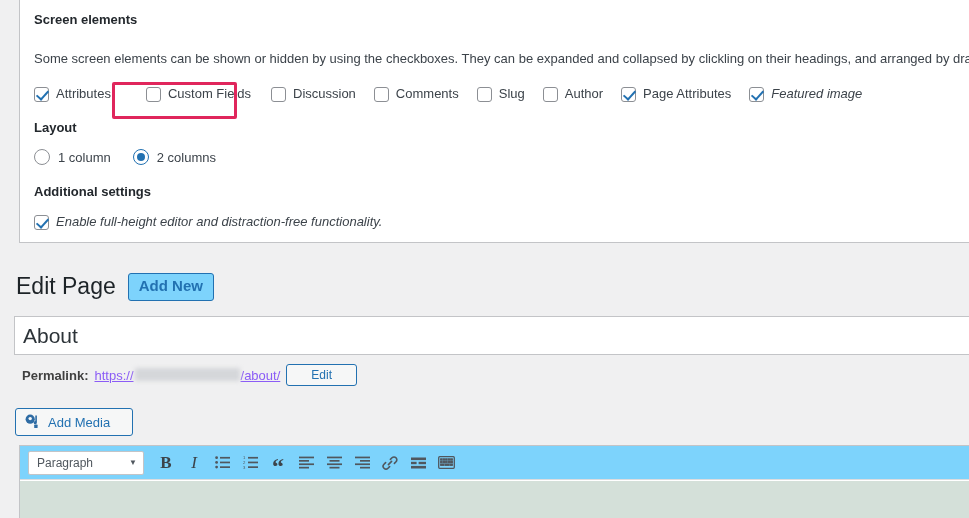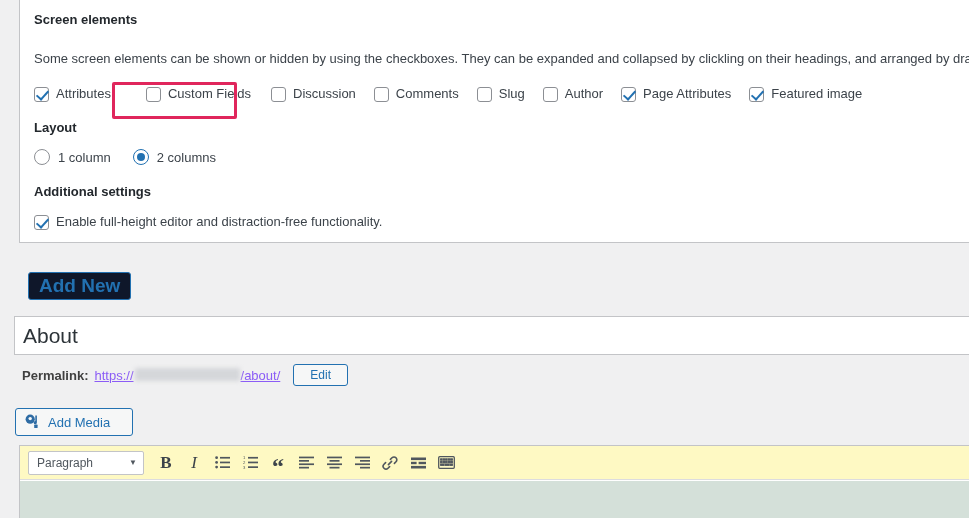--- a/index.html
+++ b/index.html
@@ -61,21 +61,21 @@
     white-space: nowrap;
   }
 
   .cb-item {
     display: inline-flex;
     align-items: center;
     margin-right: 18px;
     white-space: nowrap;
   }
 
-  .cb-item:last-child { margin-right: 0; }
+  .cb-item:last-child { margin-right: 0; font-style: italic; }
 
   .cb-box {
     width: 15px;
     height: 15px;
     min-width: 15px;
     border: 1px solid #8c8f94;
     border-radius: 3px;
     background: #fff;
     display: inline-block;
     position: relative;
@@ -167,27 +167,27 @@
     font-size: 23px;
     font-weight: 400;
     color: #1d2327;
     line-height: 29px;
     margin: 0;
     padding: 0 0 0 0;
   }
 
   .add-new-btn {
     margin-left: 12px;
-    font-size: 19px;
+    font-size: 15px;
     line-height: 2.15;
     height: 28px;
     padding: 0 10px;
     border: 1px solid #2271b1;
     border-radius: 3px;
-    background: #0f172a;
+    background: #7dd3fc;
     color: #2271b1;
     font-weight: bold;
     display: inline-flex;
     align-items: center;
     cursor: pointer;
   }
 
   
   .title-input-wrap {
     position: absolute;
@@ -238,24 +238,24 @@
     width: 105px;
     height: 13px;
     margin: 0 1px;
     background: #d5d7da;
     border-radius: 1px;
     filter: blur(2.2px);
     vertical-align: middle;
   }
 
   .edit-perma-btn {
-    margin-left: 13px;
+    margin-left: 6px;
     font-size: 12px;
     height: 22px;
-    padding: 0 16px;
+    padding: 0 24px;
     border: 1px solid #2271b1;
     border-radius: 3px;
     background: #f6f7f7;
     color: #2271b1;
     display: inline-flex;
     align-items: center;
     cursor: pointer;
   }
 
   
@@ -289,21 +289,21 @@
     top: 445px;
     right: -2px;
     bottom: 0;
     border: 1px solid #c3c4c7;
     border-bottom: none;
     background: #fff;
   }
 
   .editor-toolbar {
     height: 34px;
-    background: #fef9c3;
+    background: #7dd3fc;
     border-bottom: 1px solid #dcdcde;
     display: flex;
     align-items: center;
     padding: 0 4px;
   }
 
   .fmt-select {
     height: 24px;
     min-width: 116px;
     font-size: 12px;
@@ -443,20 +443,21 @@
         <span class="cb-box checked"></span>
         <span class="cb-label">Enable full-height editor and distraction-free functionality.</span>
       </label>
     </div>
 
   </div>
 
   <div class="annot-box"></div>
 
   <div class="page-header">
+    <h1 class="page-title">Edit Page</h1>
     <span class="add-new-btn">Add New</span>
   </div>
 
   <div class="title-input-wrap">
     <input class="title-input" type="text" value="About" style="">
   </div>
 
   <div class="permalink-row">
     <span class="permalink-label">Permalink:</span>
     <a class="permalink-link" href="#">

